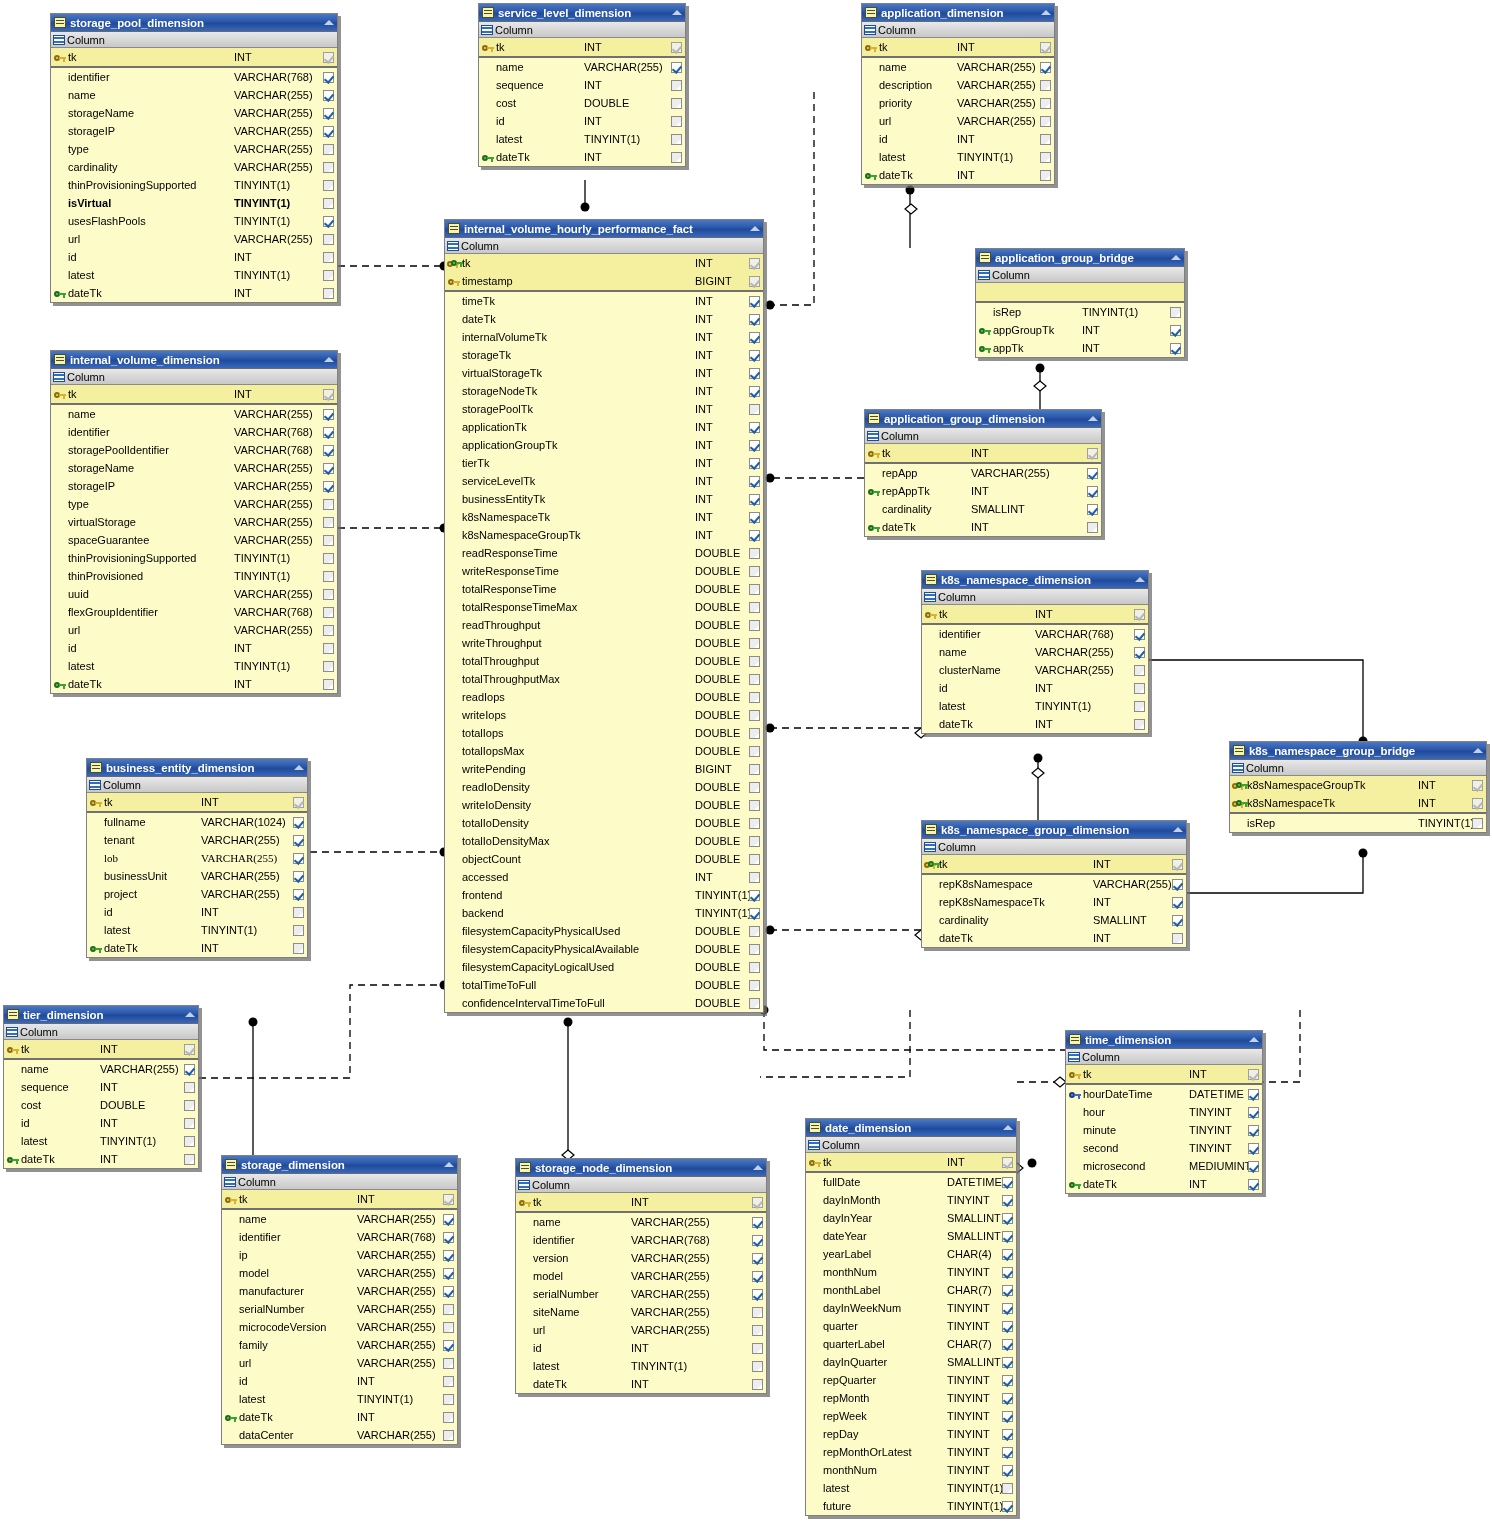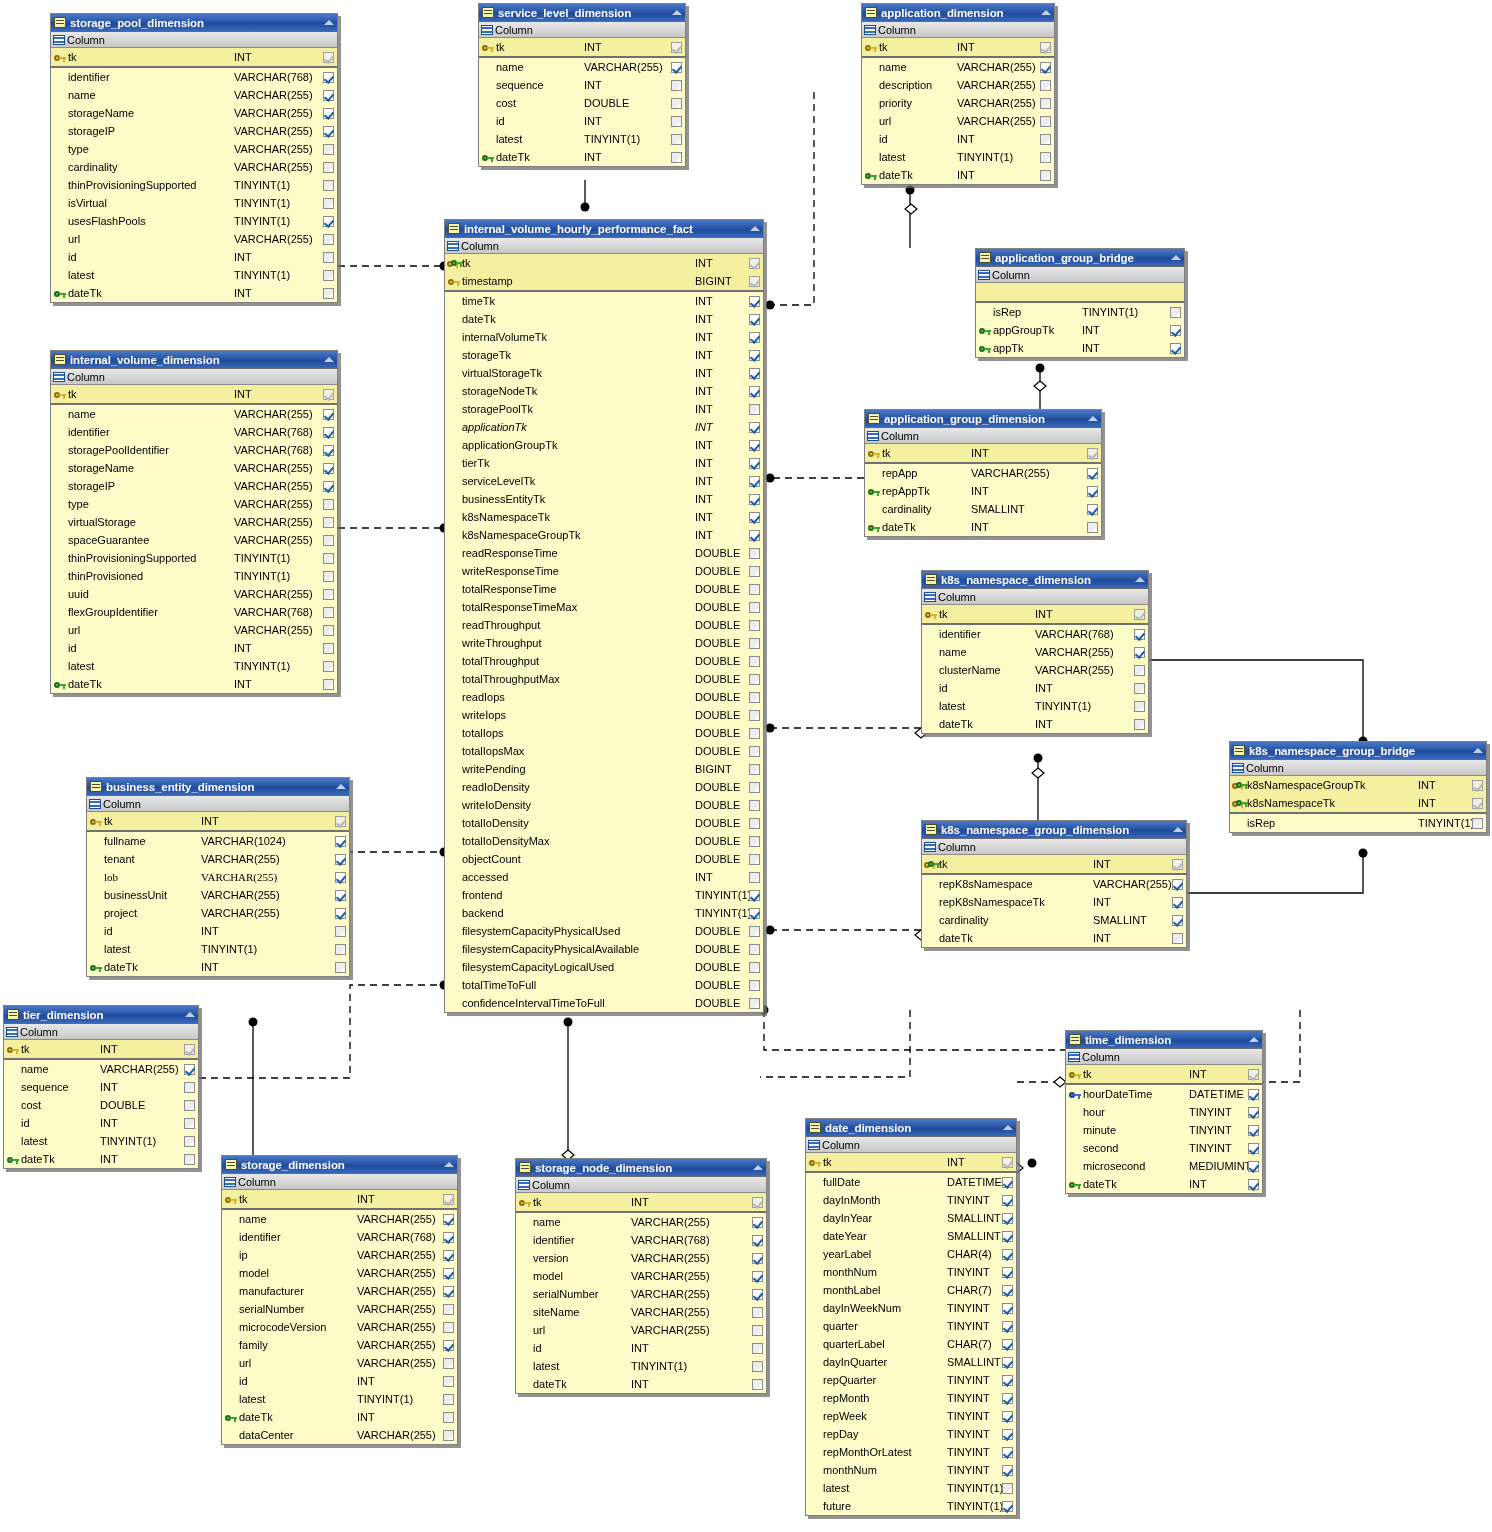--- a/index.html
+++ b/index.html
@@ -255,21 +255,21 @@
             </span>
           </div>
           <div class="row" style="position: relative;">
             <span class="kcell"></span>
             <span class="nm">thinProvisioningSupported</span>
             <span class="ty" style="width:60px;position:absolute;left:183px">TINYINT(1)</span>
             <span class="ck">
               <span class="cb off"></span>
             </span>
           </div>
-          <div class="row" style="position: relative;">
+          <div class="row" style="position: relative; font-weight: bold;">
             <span class="kcell"></span>
             <span class="nm">isVirtual</span>
             <span class="ty" style="width:60px;position:absolute;left:183px">TINYINT(1)</span>
             <span class="ck">
               <span class="cb off"></span>
             </span>
           </div>
           <div class="row" style="position: relative;">
             <span class="kcell"></span>
             <span class="nm">usesFlashPools</span>
@@ -474,21 +474,21 @@
               </span>
             </span>
             <span class="nm">dateTk</span>
             <span class="ty" style="width:60px;position:absolute;left:183px">INT</span>
             <span class="ck">
               <span class="cb off"></span>
             </span>
           </div>
         </div>
       </div>
-      <div class="tbl" style="left: 86px; top: 777px; width: 264px;">
+      <div class="tbl" style="left: 86px; top: 758px; width: 222px;">
         <div class="title">
           <span class="ticon"></span>
           <span class="tname">business_entity_dimension</span>
           <span class="collapse"></span>
         </div>
         <div class="colhdr">
           <span class="chicon"></span>
           <span>Column</span>
         </div>
         <div class="pkzone">
@@ -1089,21 +1089,21 @@
             </span>
           </div>
           <div class="row" style="position: relative;">
             <span class="kcell"></span>
             <span class="nm">storagePoolTk</span>
             <span class="ty" style="width:60px;position:absolute;left:250px">INT</span>
             <span class="ck">
               <span class="cb off"></span>
             </span>
           </div>
-          <div class="row" style="position: relative; font-style: italic;">
+          <div class="row" style="position: relative;">
             <span class="kcell"></span>
             <span class="nm">applicationTk</span>
             <span class="ty" style="width:60px;position:absolute;left:250px">INT</span>
             <span class="ck">
               <span class="cb on"></span>
             </span>
           </div>
           <div class="row" style="position: relative;">
             <span class="kcell"></span>
             <span class="nm">applicationGroupTk</span>

